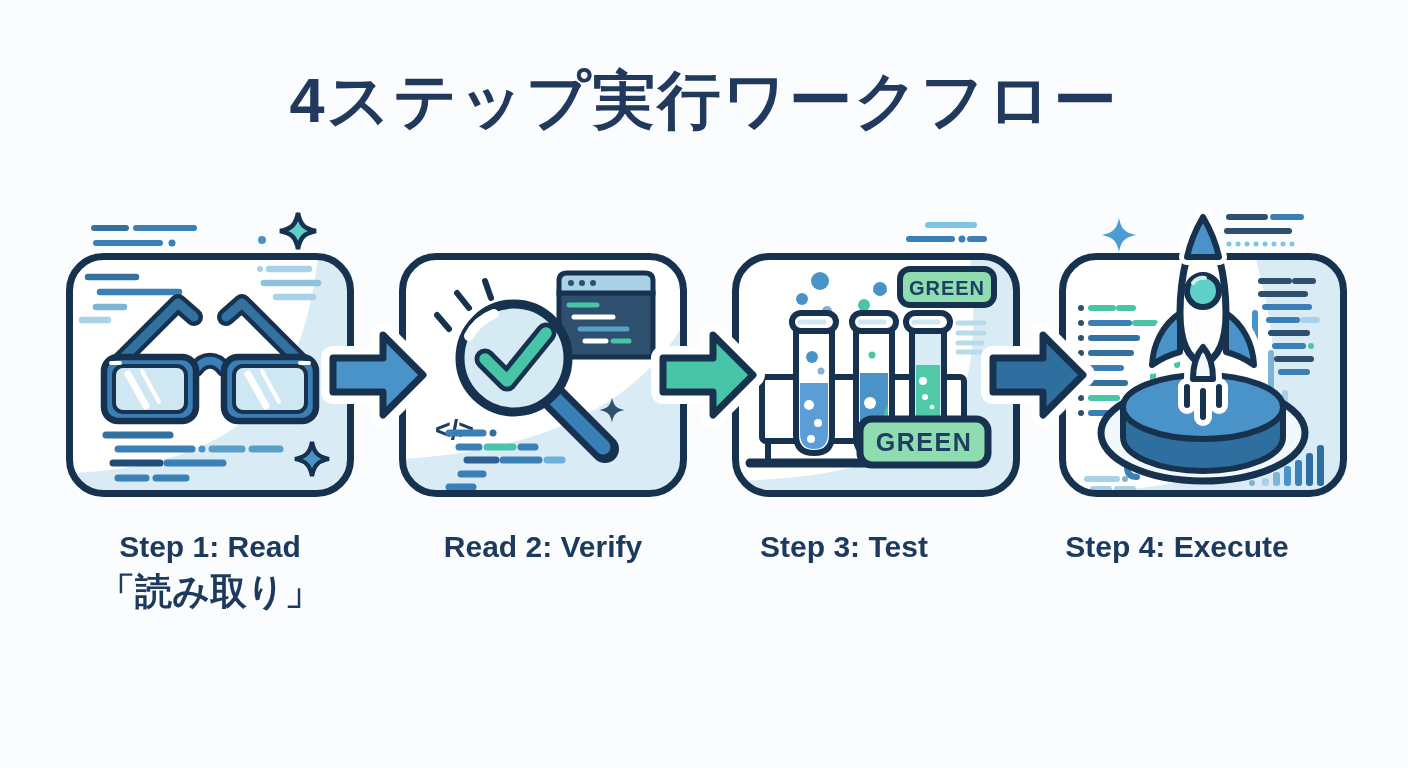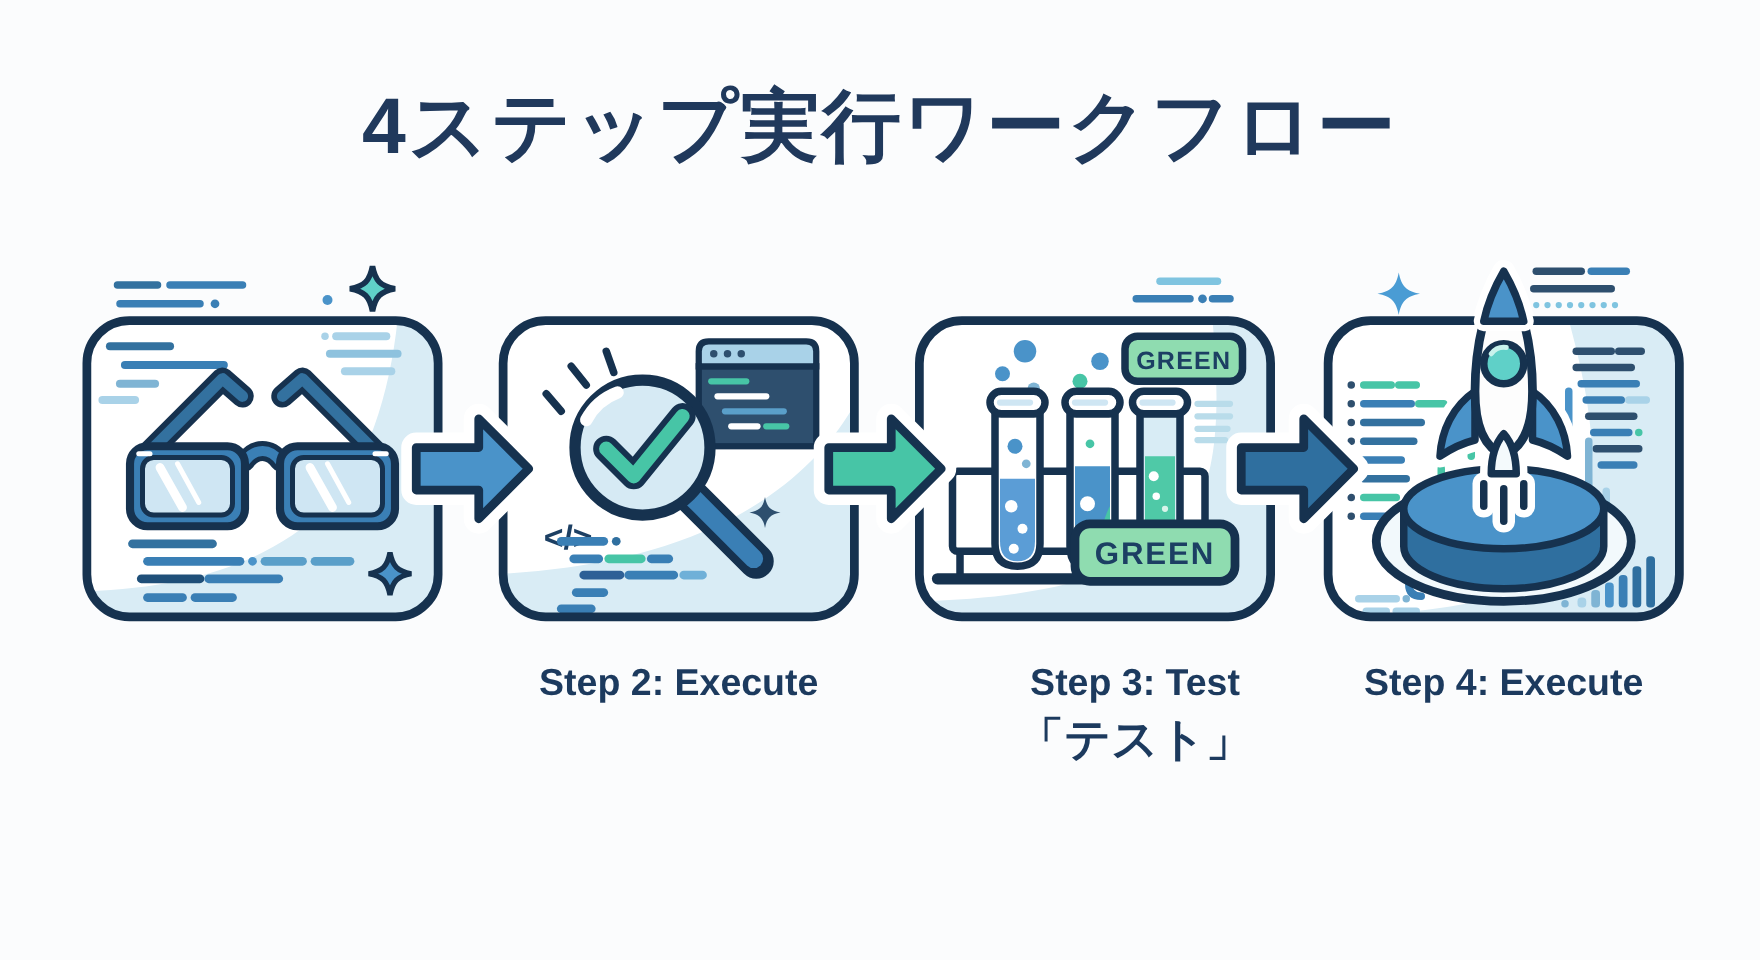--- a/index.html
+++ b/index.html
@@ -341,24 +341,27 @@
   </svg>
   <svg class="arrow-svg" style="left:661px" viewBox="0 0 96 110">
     <polygon points="2,38 52,38 52,15 92,55 52,95 52,72 2,72" fill="none" stroke="#ffffff" stroke-width="24" stroke-linejoin="round"></polygon>
     <polygon points="2,38 52,38 52,15 92,55 52,95 52,72 2,72" stroke="#16324f" stroke-width="7" stroke-linejoin="round" fill="#47c5a6"></polygon>
   </svg>
   <svg class="arrow-svg" style="left:991px" viewBox="0 0 96 110">
     <polygon points="2,38 52,38 52,15 92,55 52,95 52,72 2,72" fill="none" stroke="#ffffff" stroke-width="24" stroke-linejoin="round"></polygon>
     <polygon points="2,38 52,38 52,15 92,55 52,95 52,72 2,72" stroke="#16324f" stroke-width="7" stroke-linejoin="round" fill="#2f6f9f"></polygon>
   </svg>
 
+  <div class="step-label" style="left:26px">
+    <span class="en">Step 1: Read</span>
+    <span class="ja">「読み取り」</span>
+  </div>
   <div class="step-label" style="left:359px">
-    <span class="en">Step 2: Execute</span>
+    <span class="en">Read 2: Verify</span>
   </div>
-  <div class="step-label" style="left:724px">
+  <div class="step-label" style="left:660px">
     <span class="en">Step 3: Test</span>
-    <span class="ja">「テスト」</span>
   </div>
-  <div class="step-label" style="left:1019px">
+  <div class="step-label" style="left:993px">
     <span class="en">Step 4: Execute</span>
   </div>
 
 </div>
 
 </body></html>

